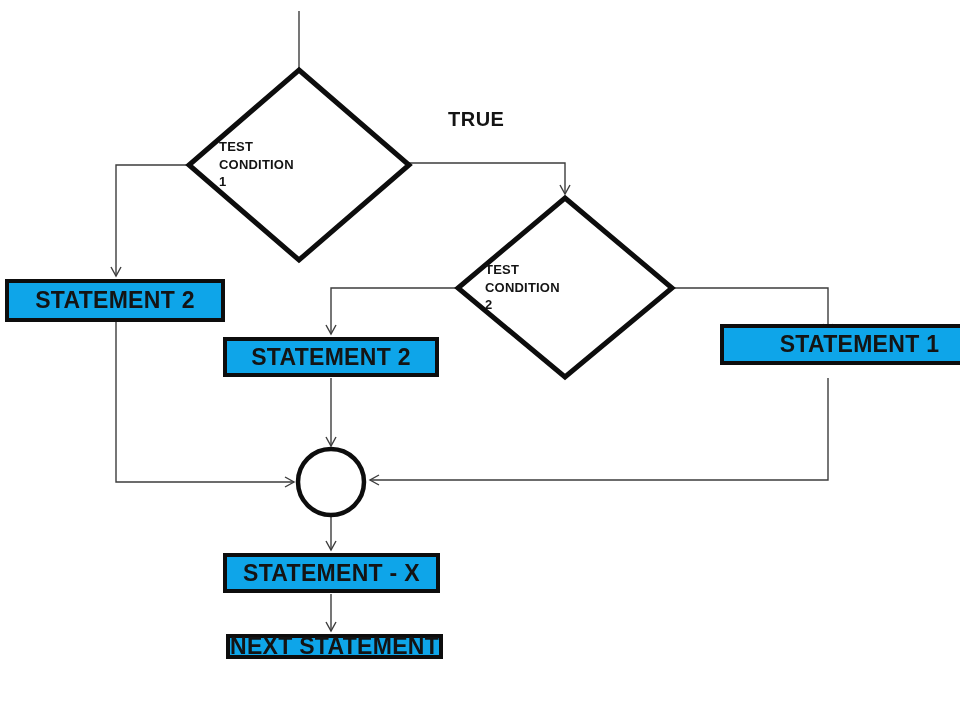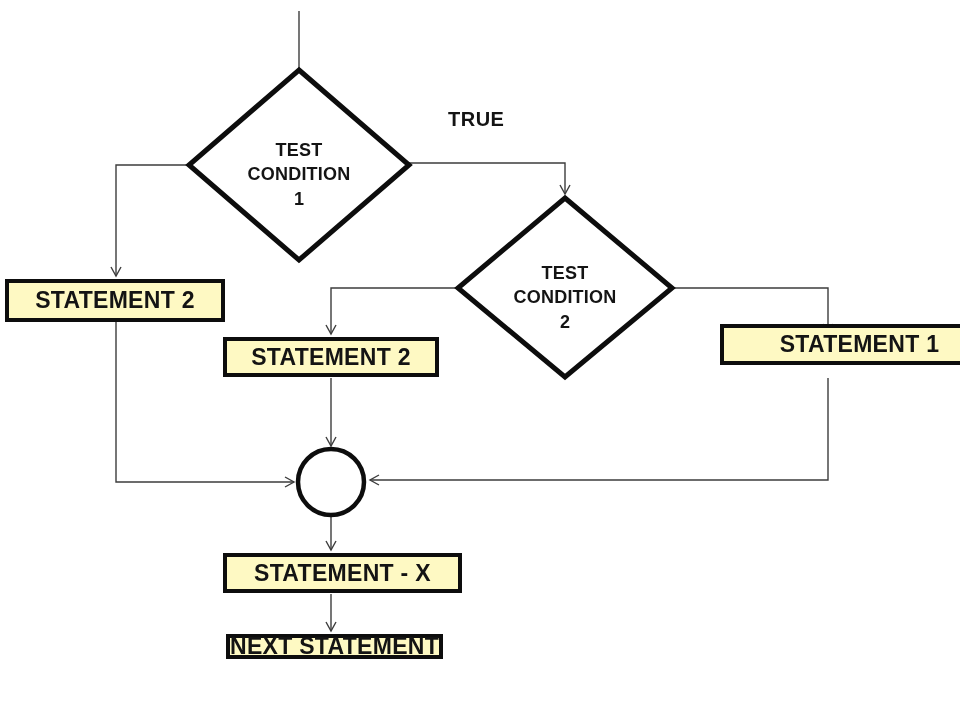--- a/index.html
+++ b/index.html
@@ -3,33 +3,33 @@
 <meta charset="utf-8">
 <style>
   html,body{margin:0;padding:0;background:#ffffff;}
   .stage{
     position:relative;width:960px;height:720px;background:#ffffff;
     font-family:"Liberation Sans",sans-serif;overflow:hidden;
   }
   .stage svg{position:absolute;left:0;top:0;}
   .box{
     position:absolute;box-sizing:border-box;
-    border:4px solid #0d0d0d;background:#fef9c3;
+    border:4px solid #0d0d0d;background:#0ea5e9;
     display:flex;align-items:center;justify-content:center;
     font-weight:bold;font-size:23px;color:#141414;
     letter-spacing:0.3px;white-space:nowrap;
   }
   .box-stmt2-left {left:5px;  top:279px;width:220px;height:43px;}
   .box-stmt2-mid  {left:223px;top:337px;width:216px;height:40px;}
   .box-stmt1      {left:720px;top:324px;width:259px;height:41px;padding-left:20px;}
-  .box-stmt-x     {left:223px;top:553px;width:239px;height:40px;}
+  .box-stmt-x     {left:223px;top:553px;width:217px;height:40px;}
   .box-next       {left:226px;top:634px;width:217px;height:25px;}
   .diamond-label{
-    position:absolute;width:160px;text-align:center;
-    font-weight:bold;font-size:18px;line-height:1.35;
+    position:absolute;width:160px;
+    font-weight:bold;font-size:13px;line-height:1.35;
     color:#141414;white-space:pre-line;letter-spacing:0.2px;
   }
   .lbl-d1{left:219px;top:138px;}
   .lbl-d2{left:485px;top:261px;}
   .lbl-true{
     position:absolute;left:448px;top:108px;width:120px;
     font-weight:bold;font-size:20px;color:#141414;letter-spacing:0.5px;
   }
 </style>
 </head>

